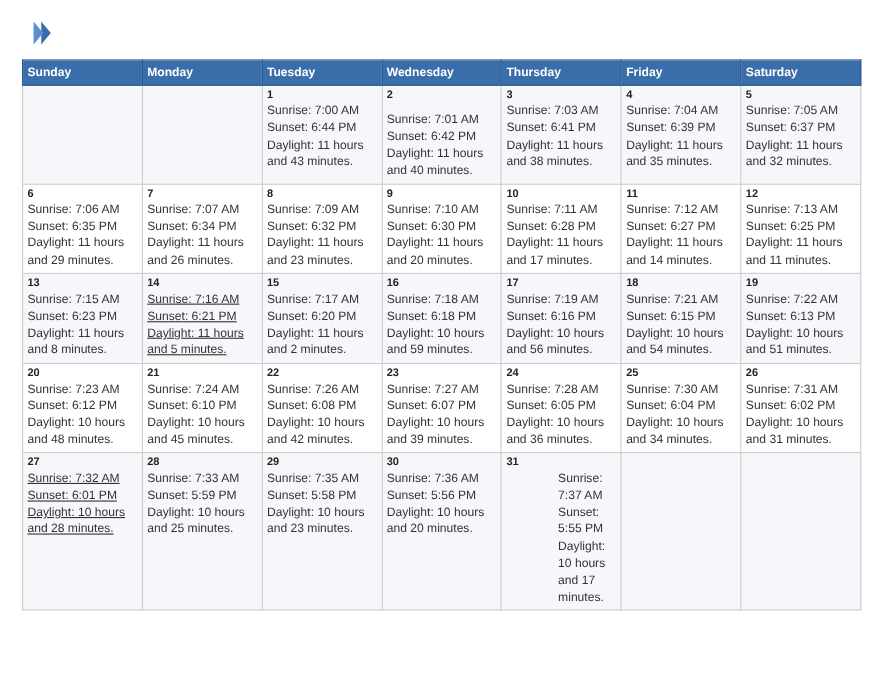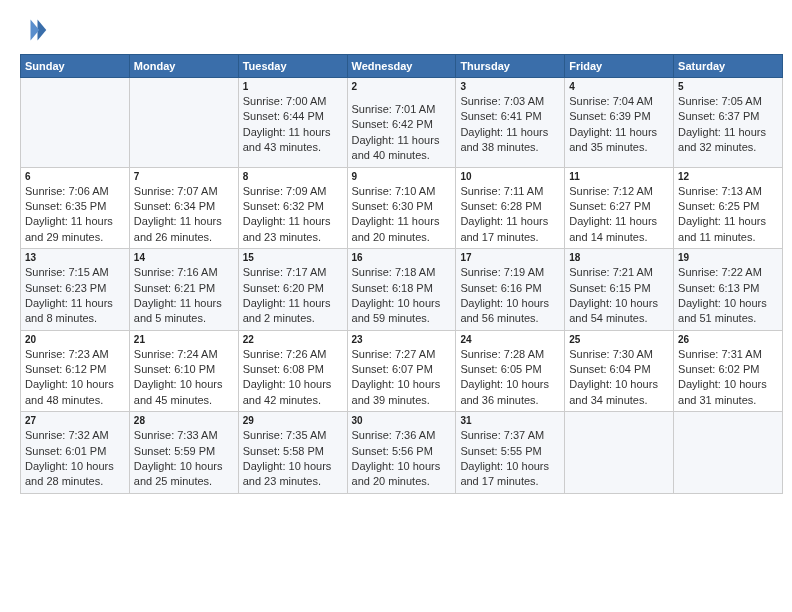--- a/index.html
+++ b/index.html
@@ -202,21 +202,21 @@
         </tr>
         <tr>
           <td>
             <span class="day-num">13</span>
             <div class="day-info" style="white-space: pre-line;">Sunrise: 7:15 AM
 Sunset: 6:23 PM
 Daylight: 11 hours and 8 minutes.</div>
           </td>
           <td>
             <span class="day-num">14</span>
-            <div class="day-info" style="white-space: pre-line;">Sunrise: 7:16 AM
+            <div class="day-info" style="white-space: pre-line; text-decoration: underline;">Sunrise: 7:16 AM
 Sunset: 6:21 PM
 Daylight: 11 hours and 5 minutes.</div>
           </td>
           <td>
             <span class="day-num">15</span>
             <div class="day-info" style="white-space: pre-line;">Sunrise: 7:17 AM
 Sunset: 6:20 PM
 Daylight: 11 hours and 2 minutes.</div>
           </td>
           <td>
@@ -284,21 +284,21 @@
           <td>
             <span class="day-num">26</span>
             <div class="day-info" style="white-space: pre-line;">Sunrise: 7:31 AM
 Sunset: 6:02 PM
 Daylight: 10 hours and 31 minutes.</div>
           </td>
         </tr>
         <tr>
           <td>
             <span class="day-num">27</span>
-            <div class="day-info" style="white-space: pre-line;">Sunrise: 7:32 AM
+            <div class="day-info" style="white-space: pre-line; text-decoration: underline;">Sunrise: 7:32 AM
 Sunset: 6:01 PM
 Daylight: 10 hours and 28 minutes.</div>
           </td>
           <td>
             <span class="day-num">28</span>
             <div class="day-info" style="white-space: pre-line;">Sunrise: 7:33 AM
 Sunset: 5:59 PM
 Daylight: 10 hours and 25 minutes.</div>
           </td>
           <td>
@@ -308,21 +308,21 @@
 Daylight: 10 hours and 23 minutes.</div>
           </td>
           <td>
             <span class="day-num">30</span>
             <div class="day-info" style="white-space: pre-line;">Sunrise: 7:36 AM
 Sunset: 5:56 PM
 Daylight: 10 hours and 20 minutes.</div>
           </td>
           <td>
             <span class="day-num">31</span>
-            <div class="day-info" style="white-space: pre-line;">Sunrise: 7:37 AM
+            <div class="day-info" style="white-space: pre-line; margin-left: 47px;">Sunrise: 7:37 AM
 Sunset: 5:55 PM
 Daylight: 10 hours and 17 minutes.</div>
           </td>
           <td></td>
           <td></td>
         </tr>
       </tbody>
   </table>
 </div>
 

